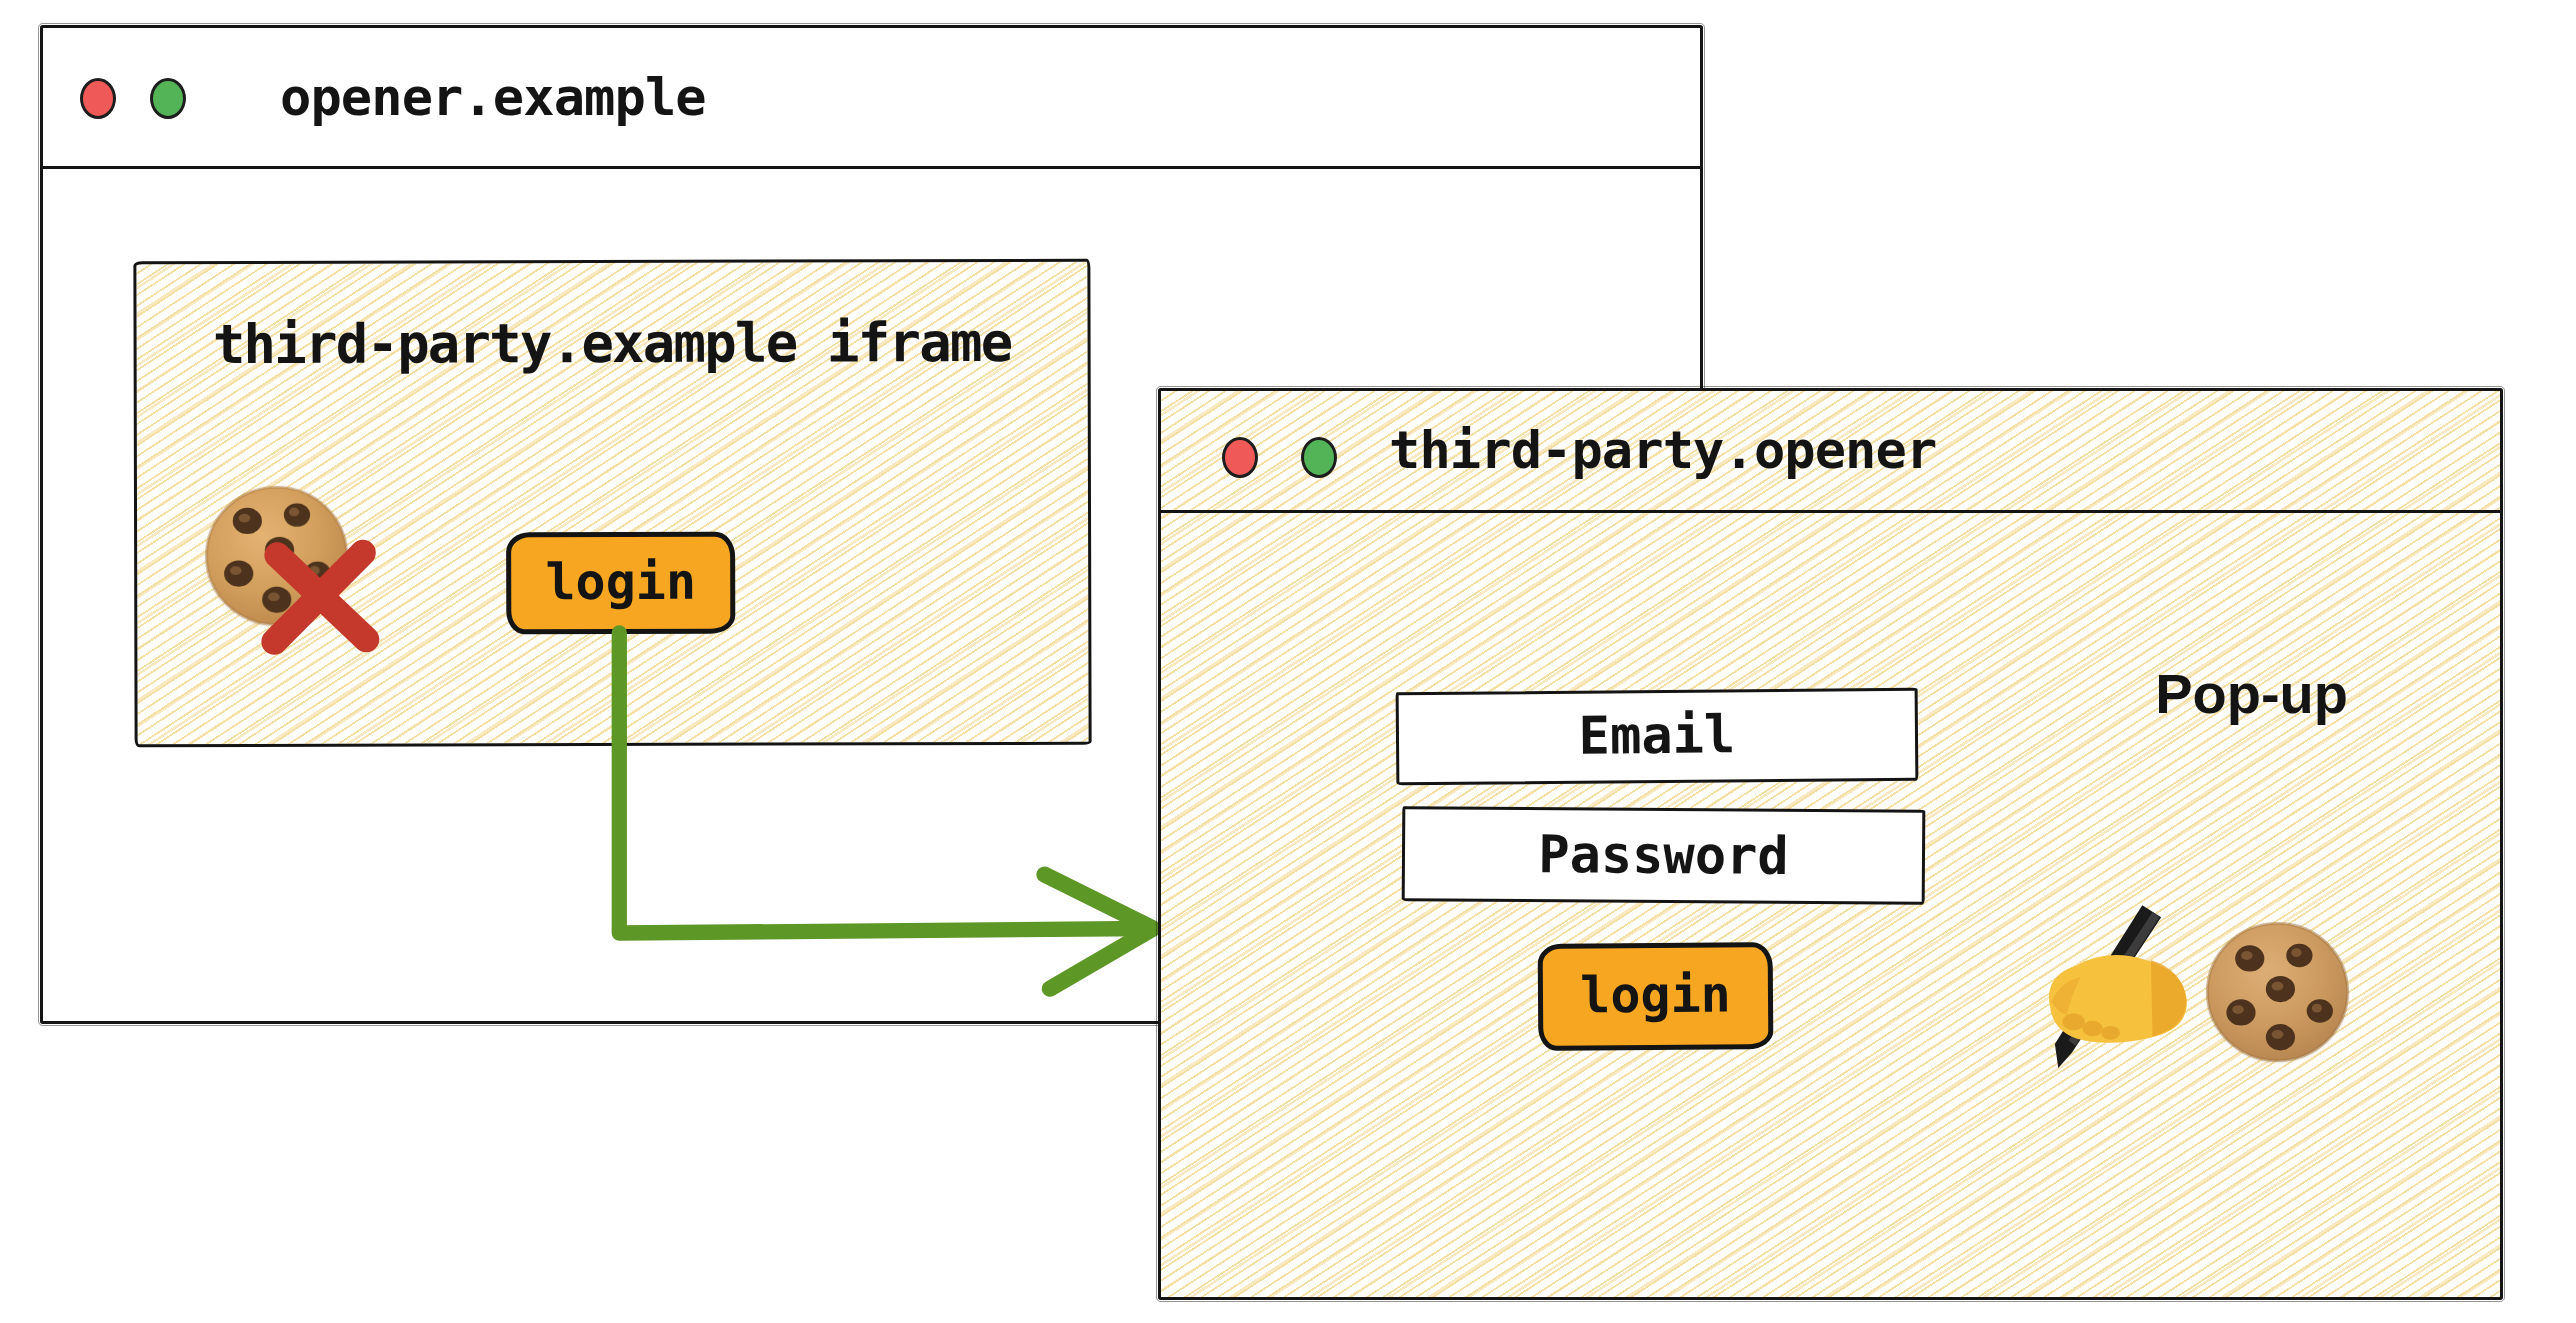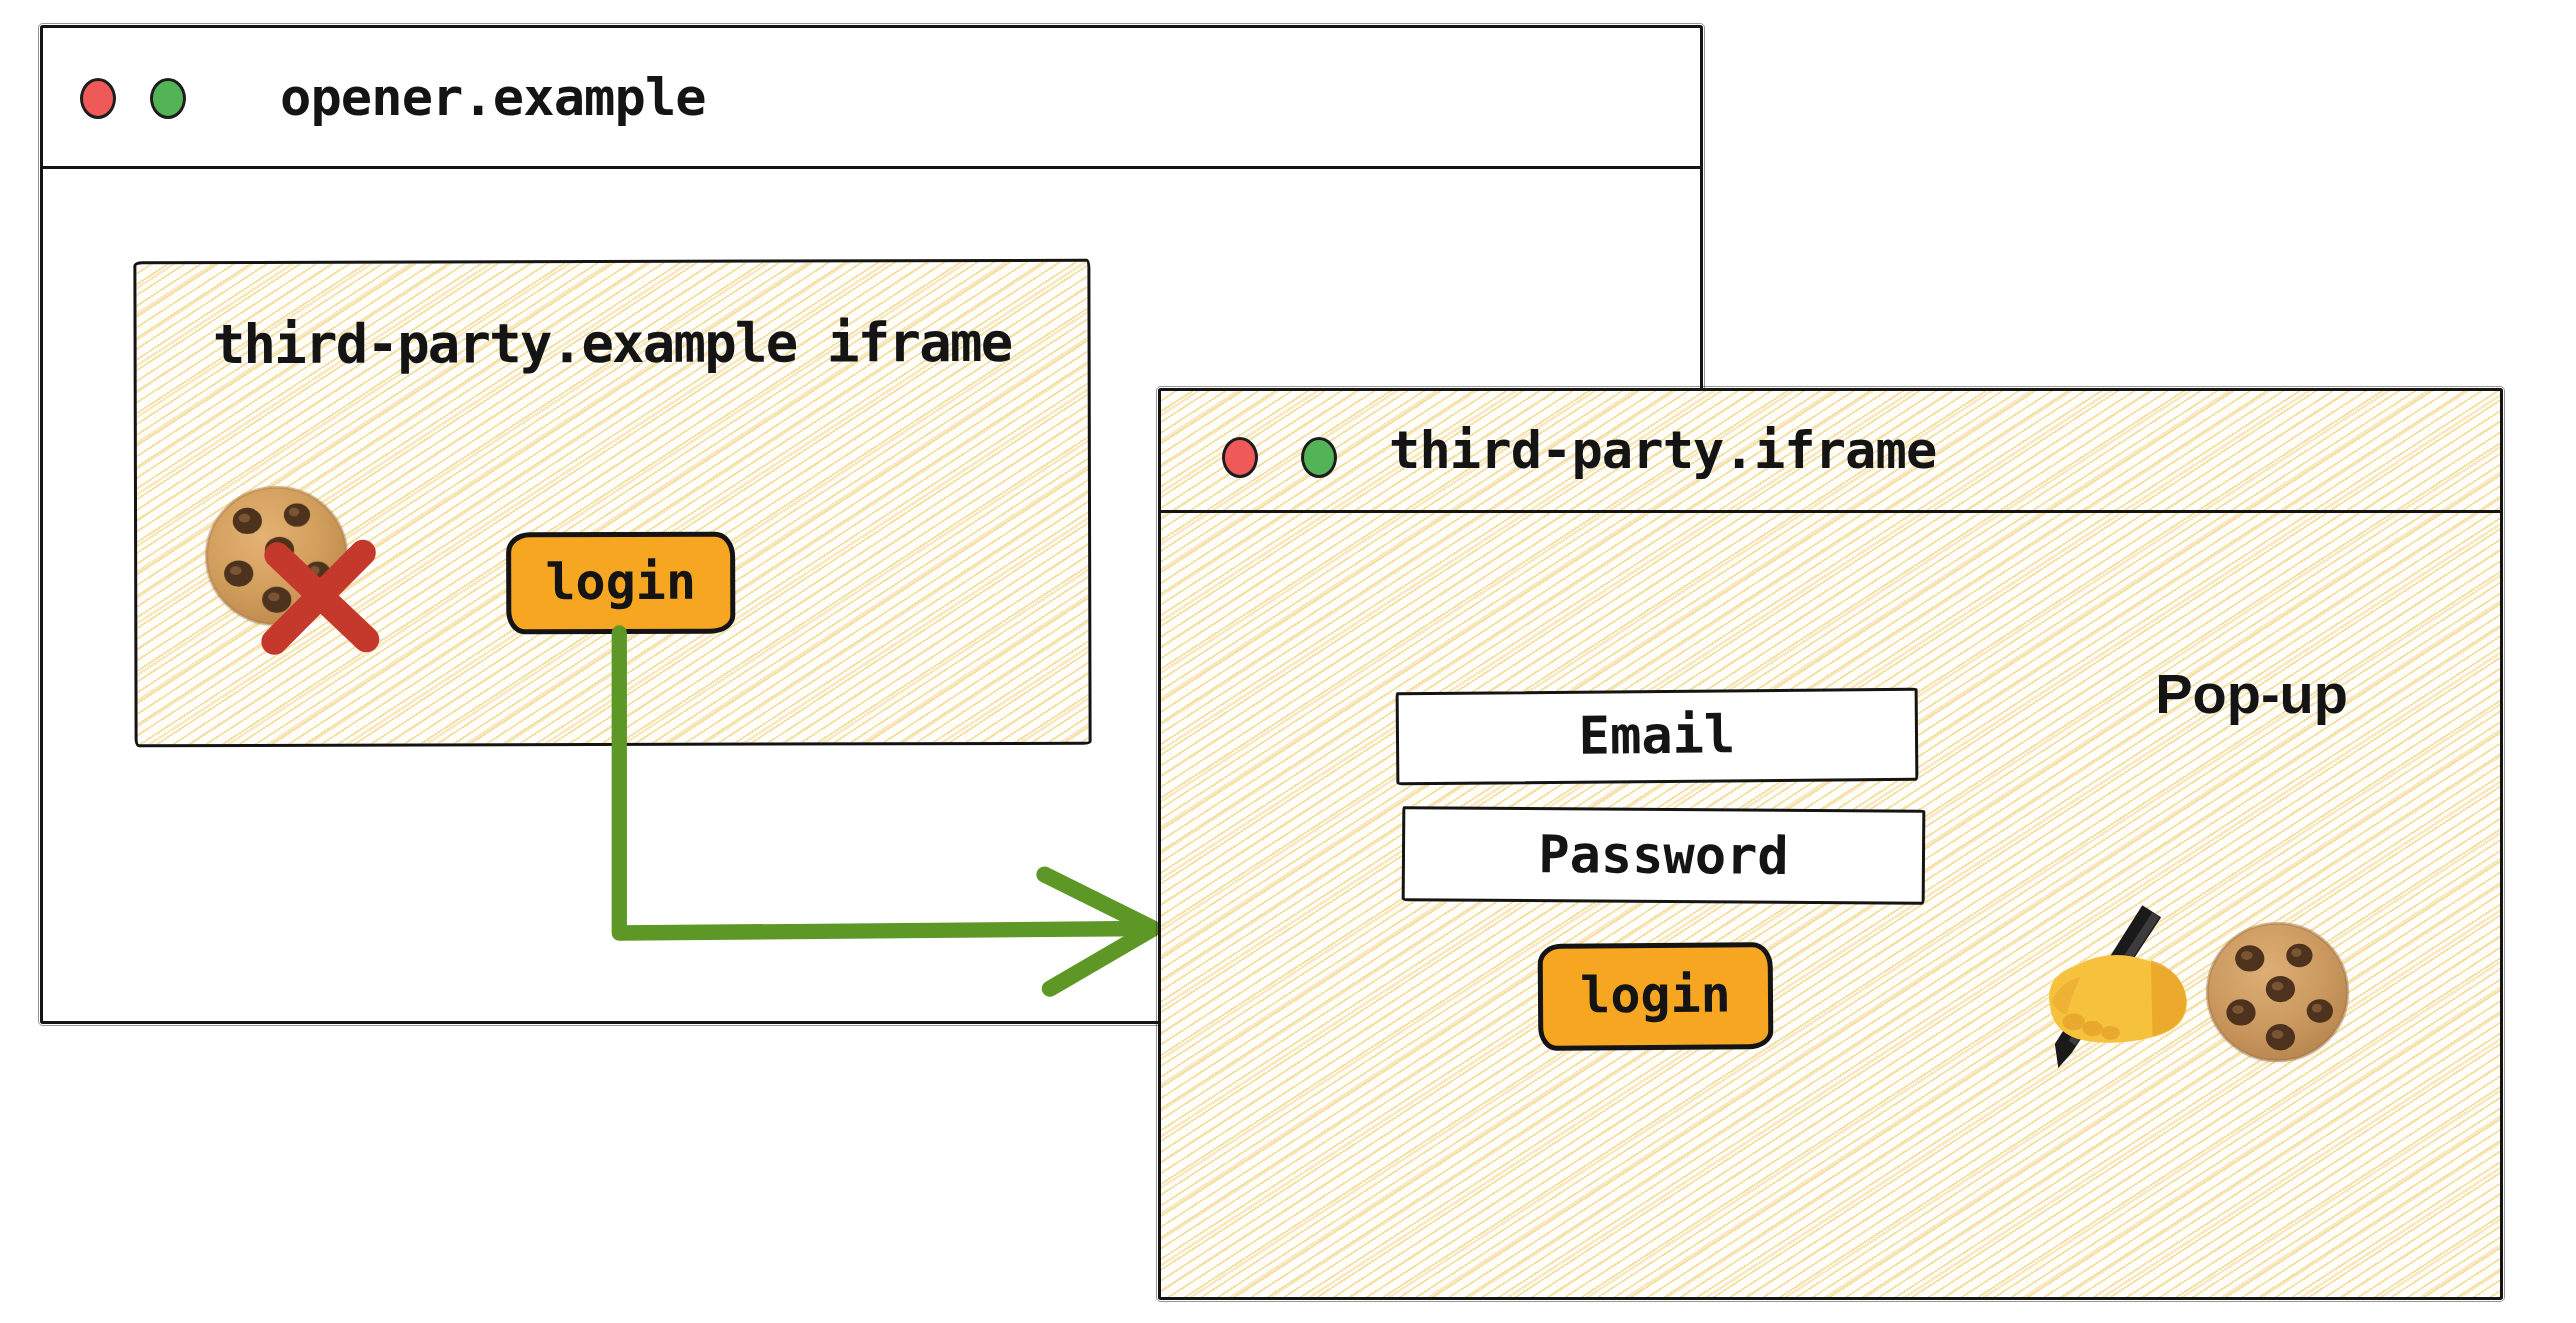--- a/index.html
+++ b/index.html
@@ -119,21 +119,21 @@
 
   <svg class="arrow-layer" viewBox="0 0 2866 1473">
     <polyline points="689,704 689,1038 1278,1033" fill="none" stroke="#5d9726" stroke-width="17" stroke-linecap="round" stroke-linejoin="round"></polyline>
     <polyline points="1162,973 1283,1033 1168,1100" fill="none" stroke="#5d9726" stroke-width="18" stroke-linecap="round" stroke-linejoin="round"></polyline>
   </svg>
 
   <div class="window hatch popup">
     <div class="titlebar">
       <span class="dot red"></span>
       <span class="dot green"></span>
-      <span class="title-text">third-party.iframe</span>
+      <span class="title-text">third-party.opener</span>
     </div>
 
     <div class="field email-field">Email</div>
     <div class="field password-field">Password</div>
     <div class="btn popup-login">login</div>
 
     <div class="popup-annotation">Pop-up</div>
 
     <span class="icon hand-icon">
       <svg width="184" height="180" viewBox="0 0 210 210">

